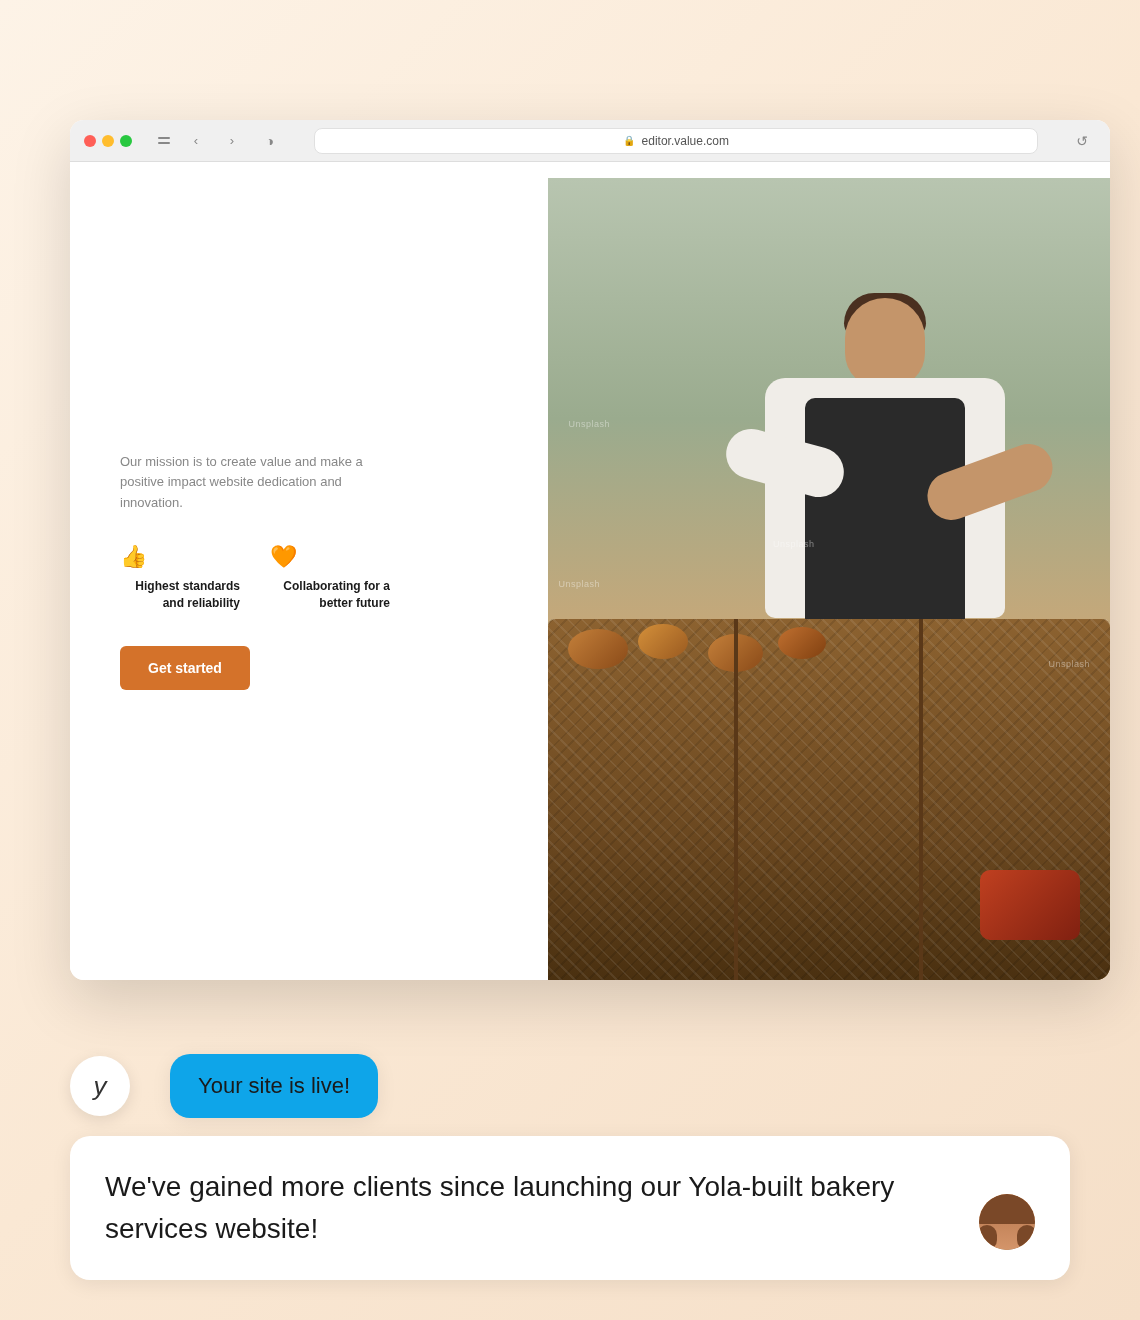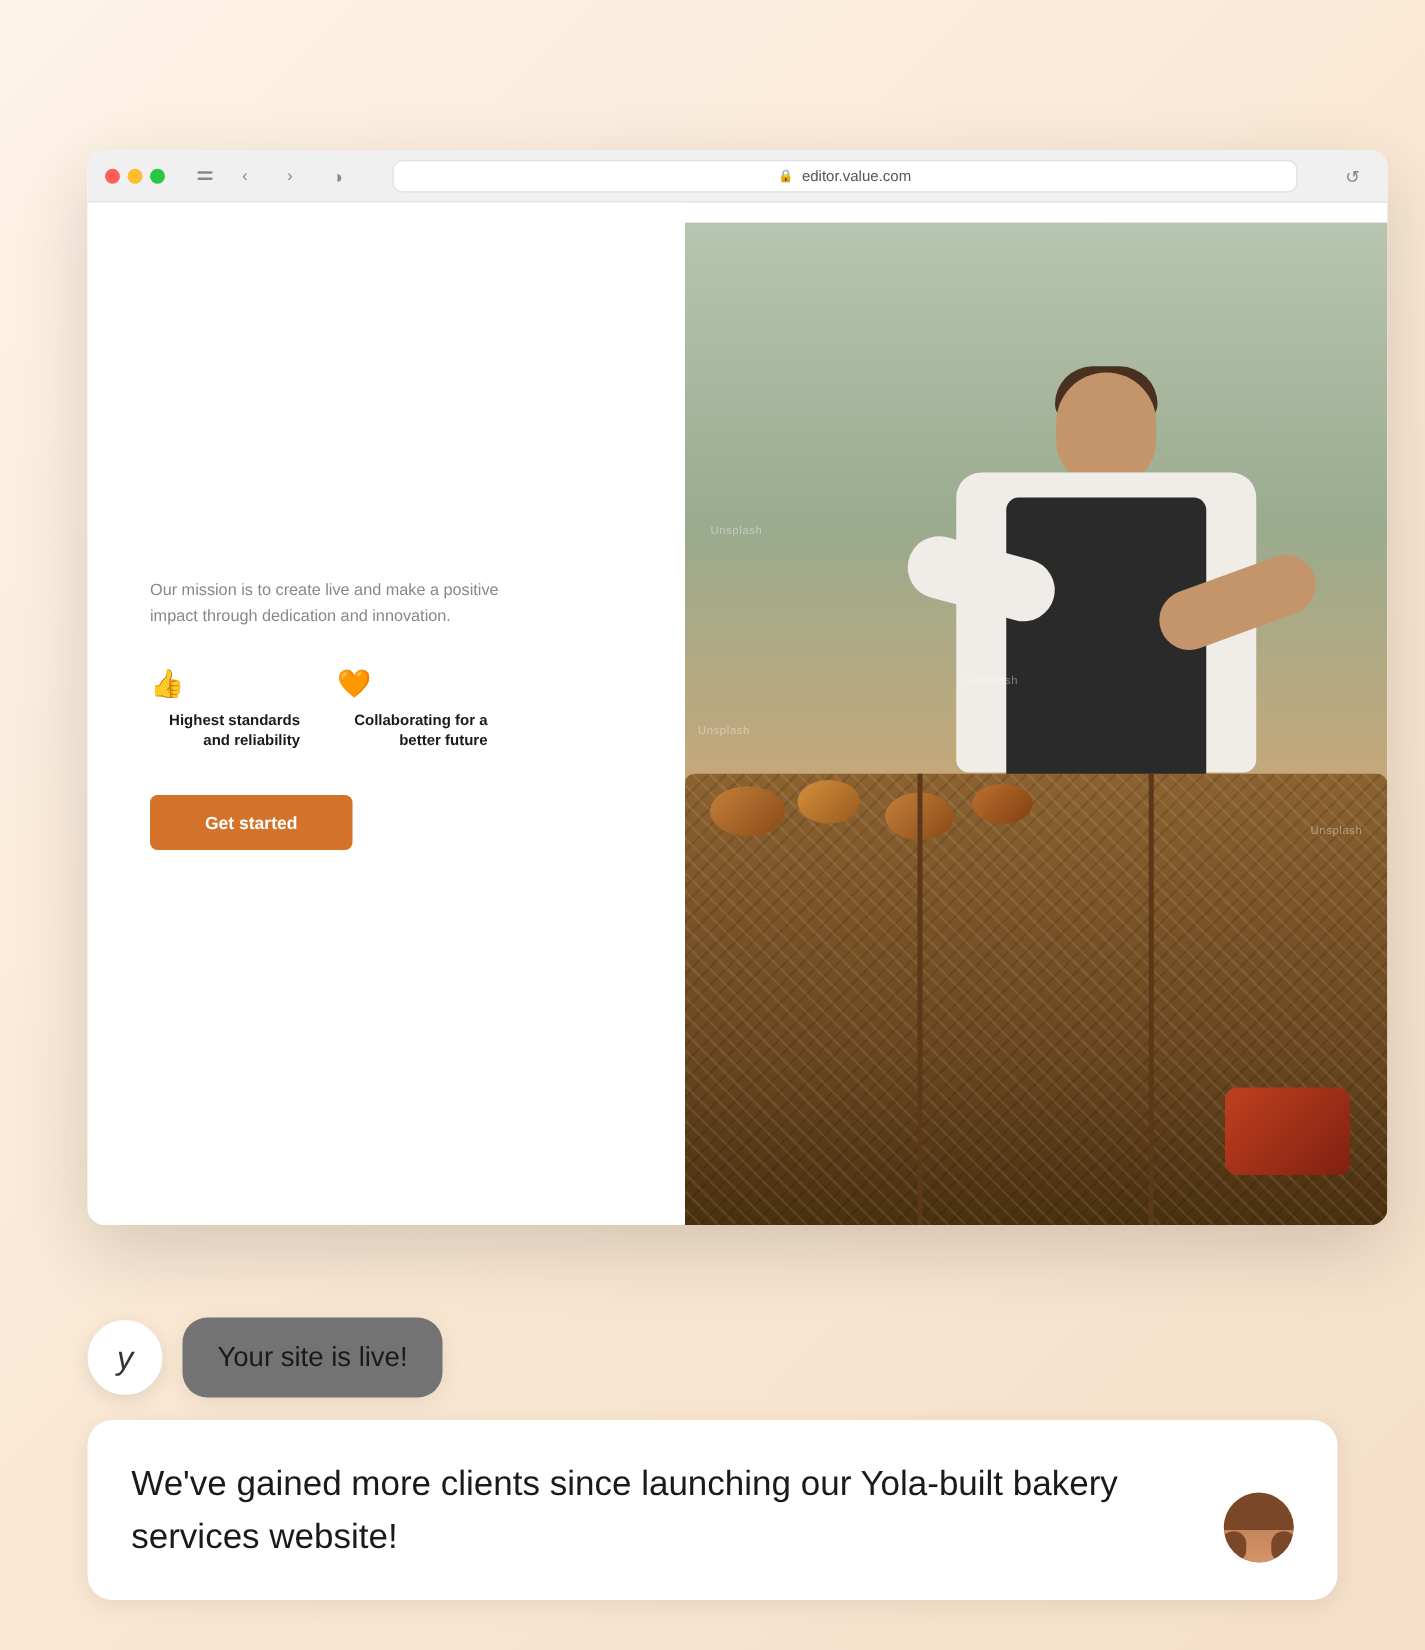--- a/index.html
+++ b/index.html
@@ -172,21 +172,21 @@
       line-height: 1.4;
       max-width: 120px;
       text-align: right;
     }
 
     .cta-button {
       background: #d4722a;
       color: #fff;
       border: none;
       border-radius: 6px;
-      padding: 14px 44px;
+      padding: 14px 28px;
       font-size: 14px;
       font-weight: 600;
       cursor: pointer;
       width: fit-content;
     }
 
     .right-panel {
       flex: 1;
       position: relative;
       overflow: hidden;
@@ -405,24 +405,25 @@
     }
 
     .yola-letter {
       font-size: 26px;
       color: #333;
       font-style: italic;
       font-weight: 300;
     }
 
     .chat-bubble-1 {
-      background: #737373;
+      background: #0ea5e9;
       border-radius: 20px;
       padding: 19px 28px;
       box-shadow: 0 4px 20px rgba(0,0,0,0.08);
+      margin-left: 24px;
     }
 
     .chat-text-1 {
       font-size: 22px;
       color: #1a1a1a;
       font-weight: 400;
     }
 
     .chat-bubble-2 {
       background: #fff;
@@ -518,21 +519,21 @@
     <div class="address-bar">
       <span class="lock-icon">🔒</span>
       <span>editor.value.com</span>
     </div>
     <div class="reload-btn">↺</div>
   </div>
 
   <div class="website-content">
 
     <div class="left-panel">
-      <p class="hero-desc">Our mission is to create live and make a positive impact through dedication and innovation.</p>
+      <p class="hero-desc">Our mission is to create value and make a positive impact website dedication and innovation.</p>
 
       <div class="features-row">
         <div class="feature-item">
           <span class="feature-icon feature-icon-thumb">👍</span>
           <span class="feature-label">Highest standards and reliability</span>
         </div>
         <div class="feature-item">
           <span class="feature-icon feature-icon-heart">🧡</span>
           <span class="feature-label">Collaborating for a better future</span>
         </div>

